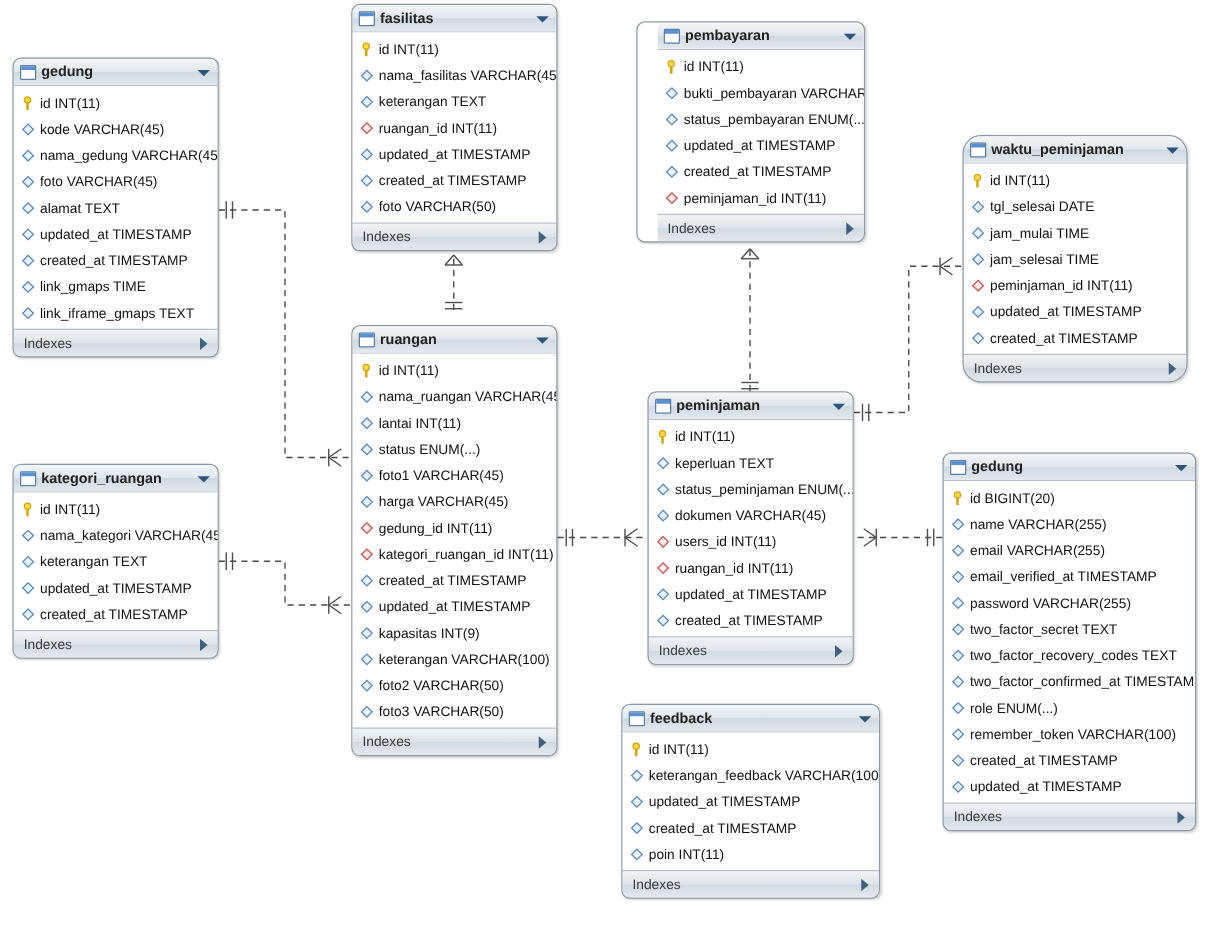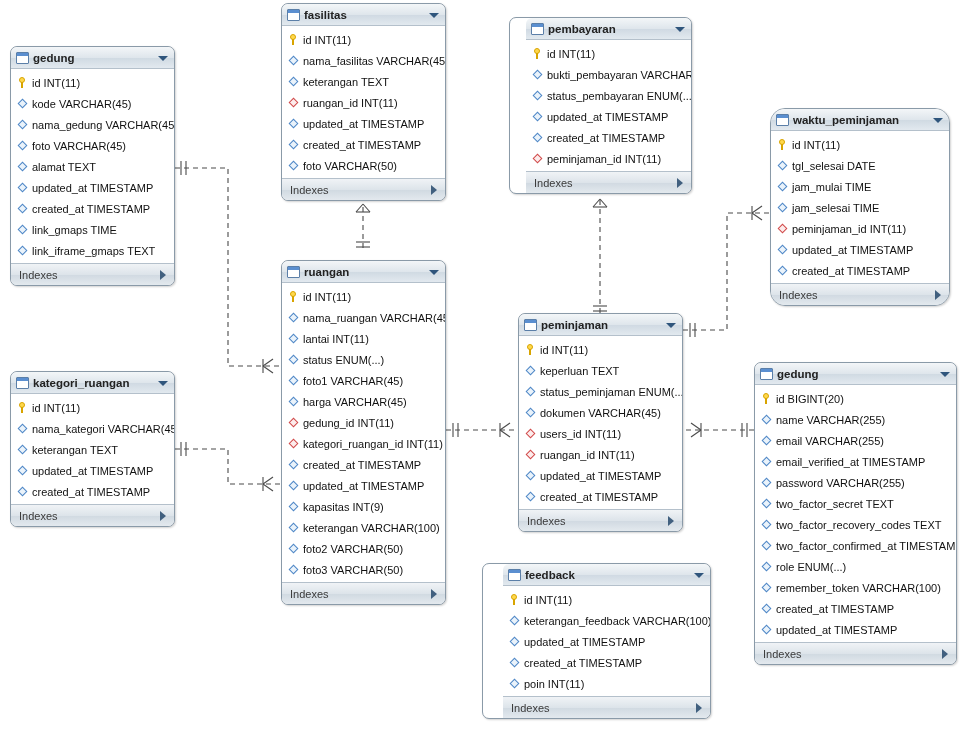--- a/index.html
+++ b/index.html
@@ -503,21 +503,21 @@
         <div class="field">
           <span class="f-icon col"></span>
           <span>created_at TIMESTAMP</span>
         </div>
       </div>
       <div class="indexes-bar">
         <span>Indexes</span>
         <span class="idx-arrow"></span>
       </div>
     </div>
-    <div class="table-box" style="left: 482px; top: 563px; width: 229px; padding-left: 20px;">
+    <div class="table-box" style="left: 497px; top: 563px; width: 207px;">
       <div class="tbl-header">
         <span class="tbl-icon"></span>
         <span class="tbl-title">feedback</span>
         <span class="caret"></span>
       </div>
       <div class="field-list">
         <div class="field">
           <span class="f-icon pk"></span>
           <span>id INT(11)</span>
         </div>

